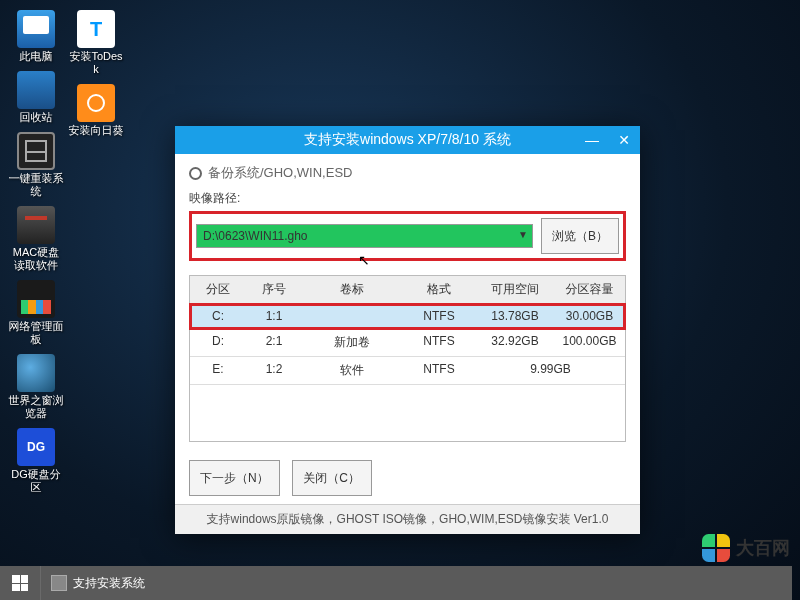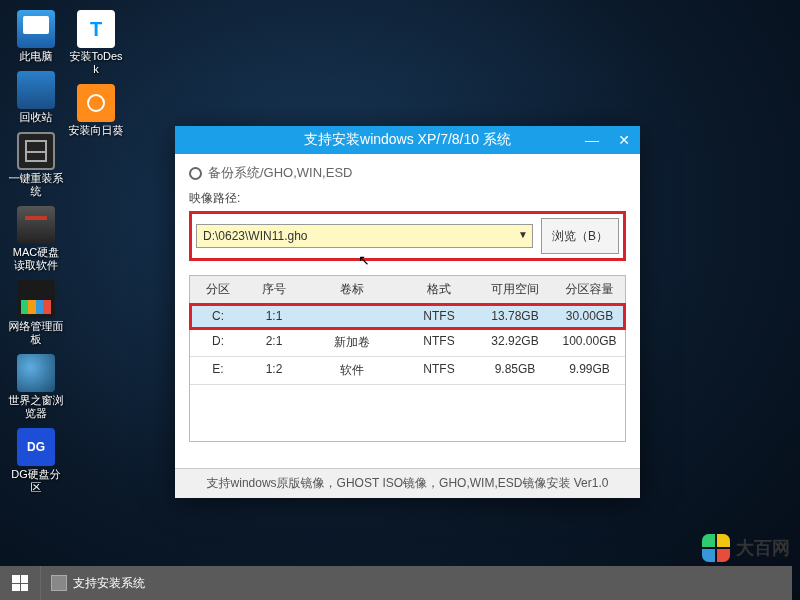--- a/index.html
+++ b/index.html
@@ -47,21 +47,21 @@
   .winmin,.winclose{position:absolute;top:0;height:28px;width:32px;display:flex;align-items:center;justify-content:center;cursor:pointer;font-size:14px;}
   .winmin{right:32px;} .winclose{right:0;}
   .wbody { background:#fff; padding: 10px 14px 8px; }
   .radios { display:flex; gap:24px; align-items:center; margin-bottom:8px; color:#1a9fe8; font-size:13px;}
   .radios .r2{color:#666;}
   .radio{display:inline-flex;align-items:center;gap:6px;cursor:pointer;}
   .rdot{width:13px;height:13px;border:2px solid currentColor;border-radius:50%;display:inline-flex;align-items:center;justify-content:center;}
   .rdot.on::after{content:'';width:5px;height:5px;background:currentColor;border-radius:50%;}
   .fieldlbl{font-size:12px;color:#444;margin-bottom:4px;}
   .pathrow{display:flex;gap:8px;align-items:center;border:3px solid #d8232a;padding:4px;margin-bottom:14px;}
-  .pathbox{flex:1;height:24px;border:1px solid #999;display:flex;align-items:center;padding:0 6px;font-size:12px;position:relative;background:#fef9c3;}
+  .pathbox{flex:1;height:24px;border:1px solid #999;display:flex;align-items:center;padding:0 6px;font-size:12px;position:relative;background:#22c55e;}
   .pathbox .dd{position:absolute;right:4px;top:4px;font-size:10px;color:#333;}
   .btn{height:36px;border:1px solid #999;background:#f4f4f4;padding:0 10px;font-size:12px;display:inline-flex;align-items:center;cursor:pointer;}
   .ptable{border:1px solid #bbb;font-size:12px;}
   .thead{display:flex;background:#eee;border-bottom:1px solid #bbb;}
   .thead>div,.trow>div{padding:5px 0;text-align:center;}
   .c1{width:56px;}.c2{width:56px;}.c3{width:100px;}.c4{width:74px;}.c5{width:78px;}.c6{flex:1;}
   .trow{display:flex;border-bottom:1px solid #ddd;background:#fff;cursor:pointer;}
   .trow.sel{background:#cde7f7;outline:3px solid #d8232a;outline-offset:-2px;}
   .tblank{height:56px;}
   .brow{display:flex;align-items:center;justify-content:space-between;margin-top:18px;}
@@ -153,26 +153,33 @@
           <div class="c3">新加卷</div>
           <div class="c4">NTFS</div>
           <div class="c5">32.92GB</div>
           <div class="c6">100.00GB</div>
       </div>
       <div class="trow">
         <div class="c1">E:</div>
           <div class="c2">1:2</div>
           <div class="c3">软件</div>
           <div class="c4">NTFS</div>
-          <div class="c5">9.85GB</div>
           <div class="c6">9.99GB</div>
       </div>
       <div class="tblank"></div>
     </div>
     <div class="brow">
+      <div style="display:flex;gap:12px;">
+        <div class="btn">
+            <span>下一步（N）</span>
+          </div>
+        <div class="btn">
+            <span>关闭（C）</span>
+          </div>
+      </div>
     </div>
   </div>
   <div class="footer">支持windows原版镜像，GHOST ISO镜像，GHO,WIM,ESD镜像安装 Ver1.0</div>
 </div>
 
 <span class="cursor">↖</span>
 
 <div class="wm">
   <div class="wmlogo">
       <span></span>

